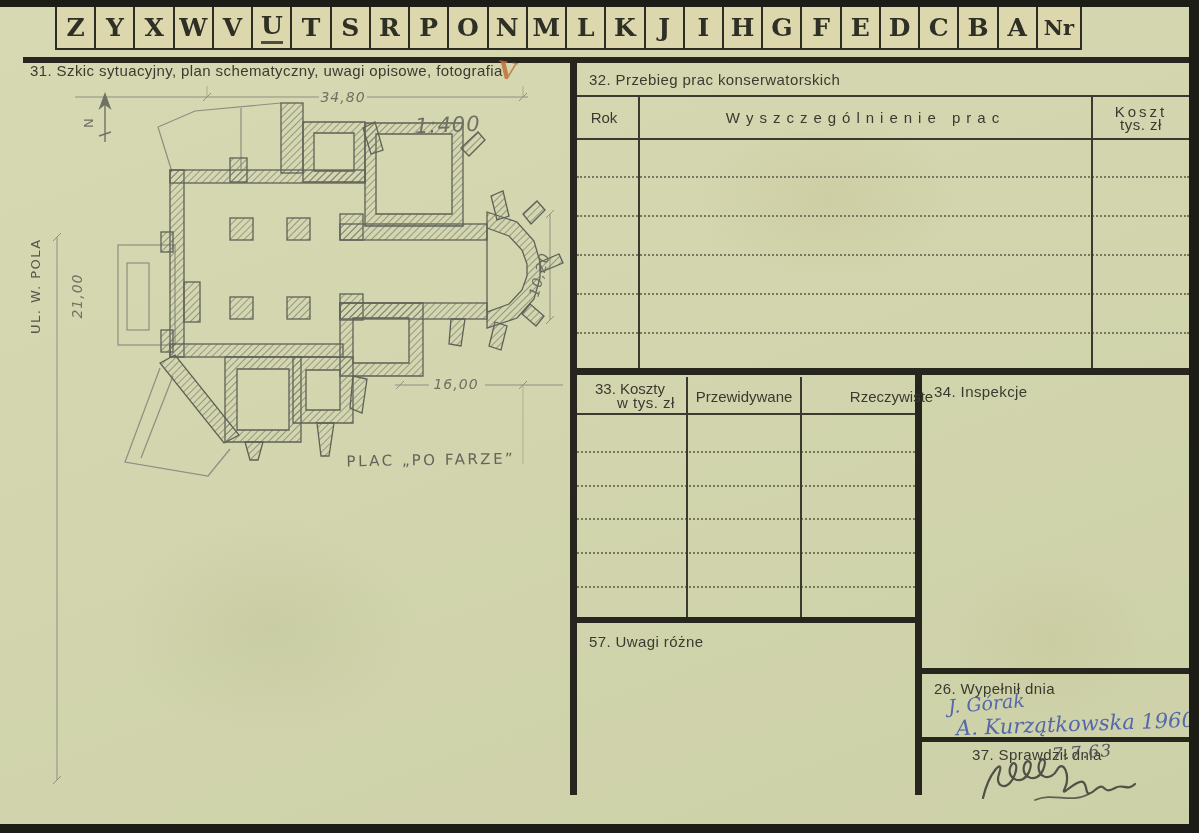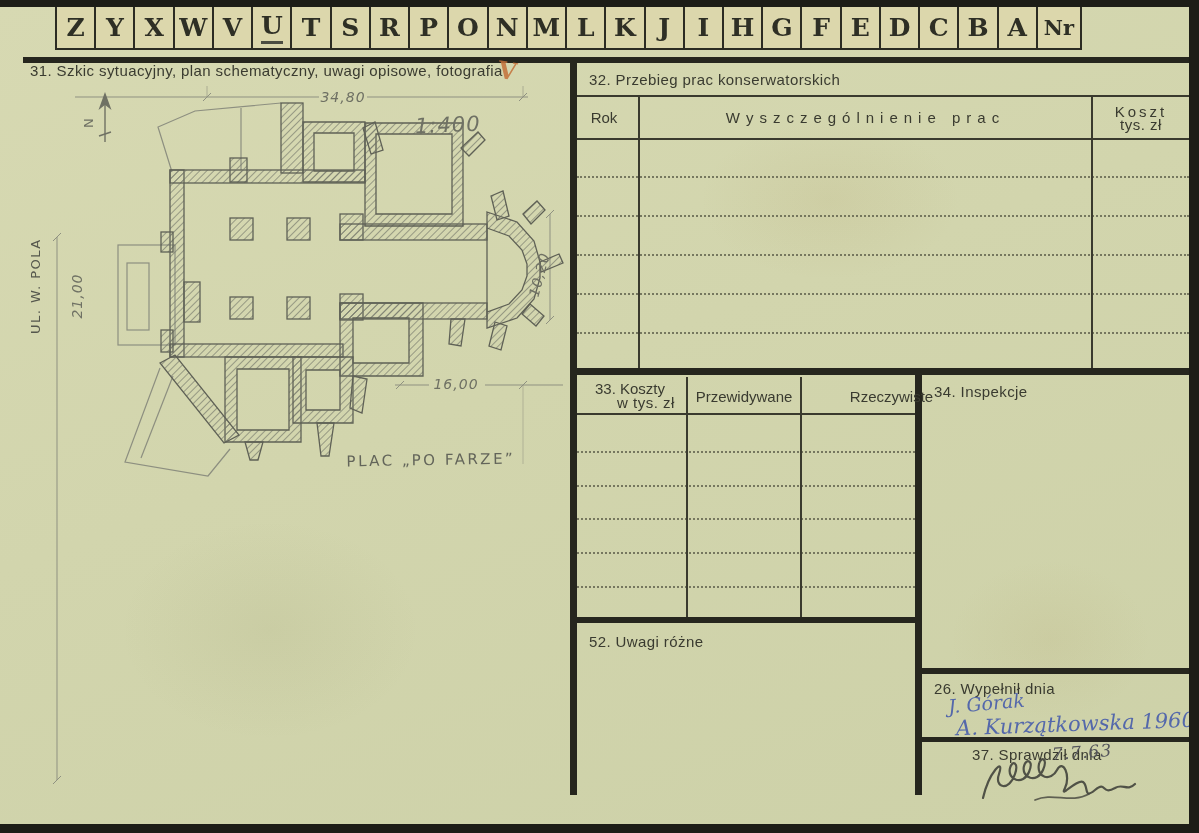--- a/index.html
+++ b/index.html
@@ -263,21 +263,21 @@
   <div class="dotted" style="left:577px;top:485px;width:338px;"></div>
   <div class="dotted" style="left:577px;top:518px;width:338px;"></div>
   <div class="dotted" style="left:577px;top:552px;width:338px;"></div>
   <div class="dotted" style="left:577px;top:586px;width:338px;"></div>
   <div class="thin" style="left:686px;top:377px;width:2px;height:240px;"></div>
   <div class="thin" style="left:800px;top:377px;width:2px;height:240px;"></div>
   <div class="rule" style="left:577px;top:617px;width:338px;height:6px;"></div>
 
   <div class="sec-title" style="left:934px;top:383px;">34. Inspekcje</div>
 
-  <div class="sec-title" style="left:589px;top:633px;">52. Uwagi różne</div>
+  <div class="sec-title" style="left:589px;top:633px;">57. Uwagi różne</div>
 
   <div class="rule" style="left:922px;top:668px;width:267px;height:6px;"></div>
   <div class="sec-title" style="left:934px;top:680px;">26. Wypełnił dnia</div>
   <div class="hw-blue" style="left:948px;top:692px;font-size:19px;transform:rotate(-5deg);">J. Górak</div>
   <div class="hw-blue" style="left:956px;top:712px;font-size:21px;transform:rotate(-2deg);">A. Kurzątkowska 1960</div>
 
   <div class="rule" style="left:922px;top:737px;width:267px;height:5px;"></div>
   <div class="sec-title" style="left:934px;top:746px;margin-left:38px;">37. Sprawdził dnia</div>
   <div class="hw-pencil" style="left:1052px;top:742px;font-size:17px;transform:rotate(-4deg);letter-spacing:1px;">7.7.63</div>
   <svg class="abs" style="left:975px;top:752px;" width="175" height="64" viewBox="0 0 175 64">

